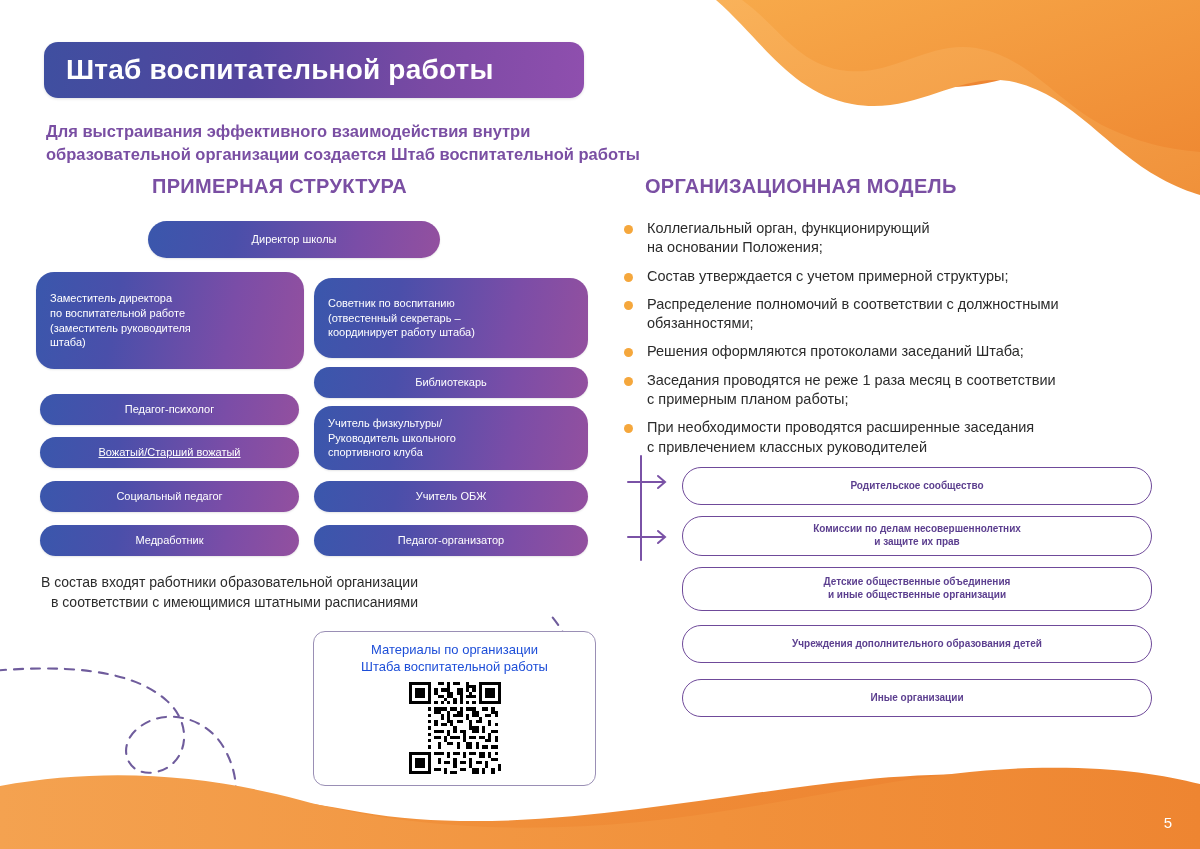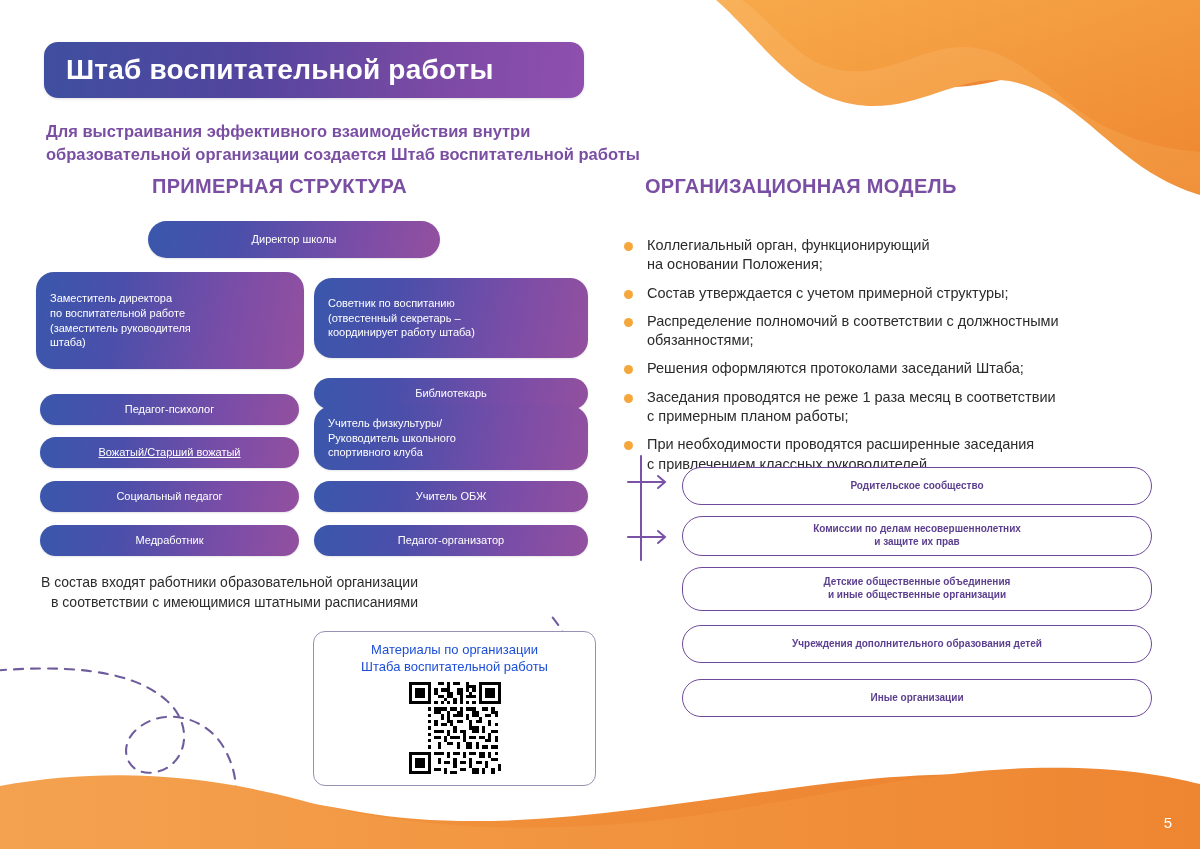--- a/index.html
+++ b/index.html
@@ -121,21 +121,21 @@
     margin: 7px auto 0;
     width: 92px;
     height: 92px;
     display: block;
   }
 
   
   .bullet-list {
     position: absolute;
     left: 620px;
-    top: 236px;
+    top: 219px;
     width: 545px;
   }
   .bullet-row {
     position: relative;
     padding-left: 27px;
     margin-bottom: 9px;
     color: #2b2b2b;
     font-size: 14.5px;
     line-height: 1.33;
   }
@@ -242,21 +242,21 @@
 (заместитель руководителя
 штаба)</div>
   <div class="pill center round" style="left: 40px; top: 394px; width: 259px; height: 31px; white-space: pre-line;">Педагог-психолог</div>
   <div class="pill center round" style="left: 40px; top: 437px; width: 259px; height: 31px; white-space: pre-line; text-decoration: underline;">Вожатый/Старший вожатый</div>
   <div class="pill center round" style="left: 40px; top: 481px; width: 259px; height: 31px; white-space: pre-line;">Социальный педагог</div>
   <div class="pill center round" style="left: 40px; top: 525px; width: 259px; height: 31px; white-space: pre-line;">Медработник</div>
 
   <div class="pill left" style="left: 314px; top: 278px; width: 274px; height: 80px; white-space: pre-line;">Советник по воспитанию
 (отвестенный секретарь –
 координирует работу штаба)</div>
-  <div class="pill center round" style="left: 314px; top: 378px; width: 274px; height: 31px; white-space: pre-line;">Библиотекарь</div>
+  <div class="pill center round" style="left: 314px; top: 367px; width: 274px; height: 31px; white-space: pre-line;">Библиотекарь</div>
   <div class="pill left" style="left: 314px; top: 406px; width: 274px; height: 64px; white-space: pre-line;">Учитель физкультуры/
 Руководитель школьного
 спортивного клуба</div>
   <div class="pill center round" style="left: 314px; top: 481px; width: 274px; height: 31px; white-space: pre-line;">Учитель ОБЖ</div>
   <div class="pill center round" style="left: 314px; top: 525px; width: 274px; height: 31px; white-space: pre-line; text-align: center;">Педагог-организатор</div>
 
   <div class="footnote" style="white-space: pre-line; text-align: right;">В состав входят работники образовательной организации  в соответствии с имеющимися штатными расписаниями</div>
 
   <div class="qr-card">
     <div class="qr-caption">Материалы по организации</div>

